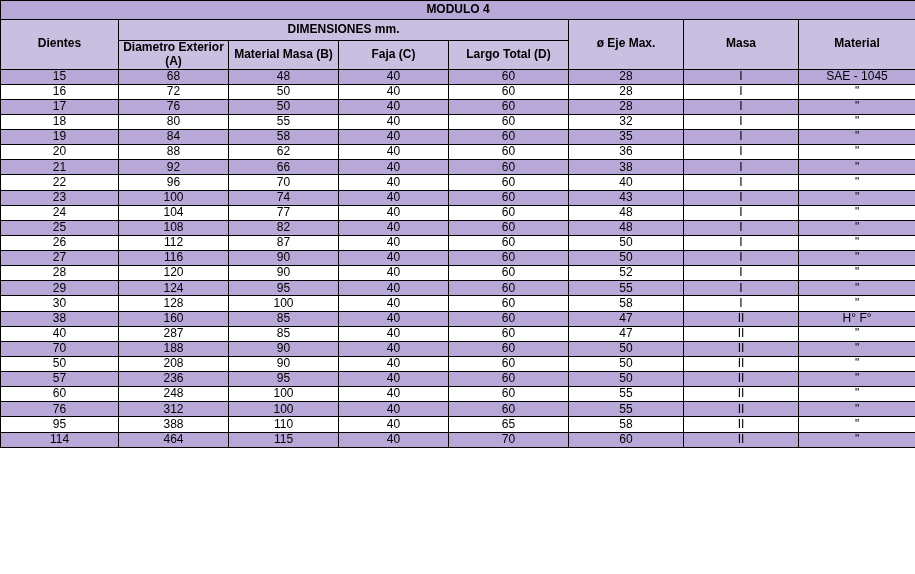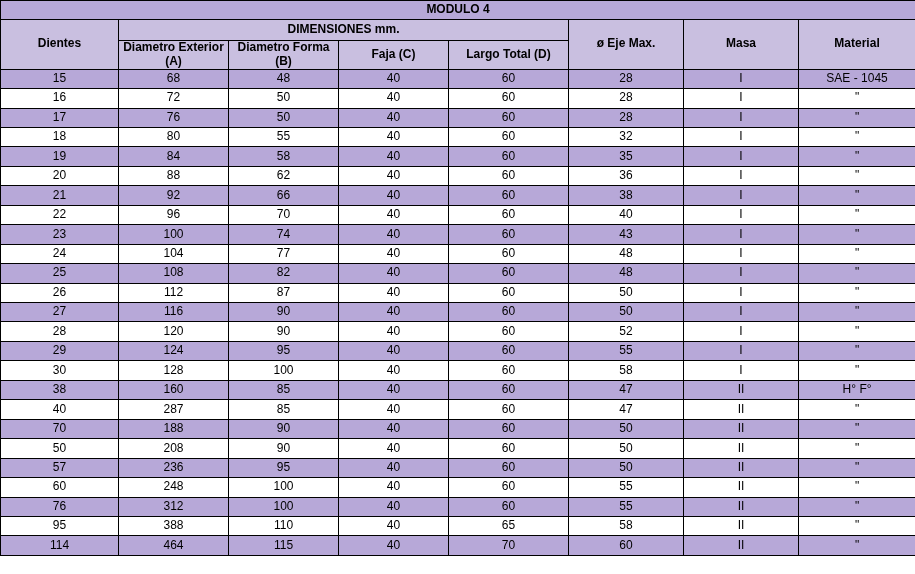--- a/index.html
+++ b/index.html
@@ -14,21 +14,21 @@
     width: 915px;
     height: 574px;
     box-sizing: border-box;
     background: #ffffff;
     overflow: hidden;
   }
   table.grid {
     border-collapse: collapse;
     table-layout: fixed;
     width: 915px;
-    height: 556px;
+    height: 448px;
   }
   table.grid td, table.grid th {
     border: 1px solid #000000;
     padding: 0;
     text-align: center;
     vertical-align: middle;
     font-size: 12px;
     color: #000000;
     line-height: 1.15;
   }
@@ -86,21 +86,21 @@
       </tr>
       <tr>
         <td class="hdr" rowspan="2">Dientes</td>
         <td class="hdr-dim" colspan="4">DIMENSIONES mm.</td>
         <td class="hdr" rowspan="2">ø Eje Max.</td>
         <td class="hdr" rowspan="2">Masa</td>
         <td class="hdr" rowspan="2">Material</td>
       </tr>
       <tr>
         <td class="hdr hdr-sub">Diametro Exterior (A)</td>
-        <td class="hdr hdr-sub">Diametro Forma (B)</td>
+        <td class="hdr hdr-sub">Material Masa (B)</td>
         <td class="hdr hdr-sub">Faja (C)</td>
         <td class="hdr hdr-sub">Largo Total (D)</td>
       </tr>
     </thead>
     <tbody id="table-body">
         <tr class="row-alt">
           <td>15</td>
           <td>68</td>
           <td>48</td>
           <td>40</td>

